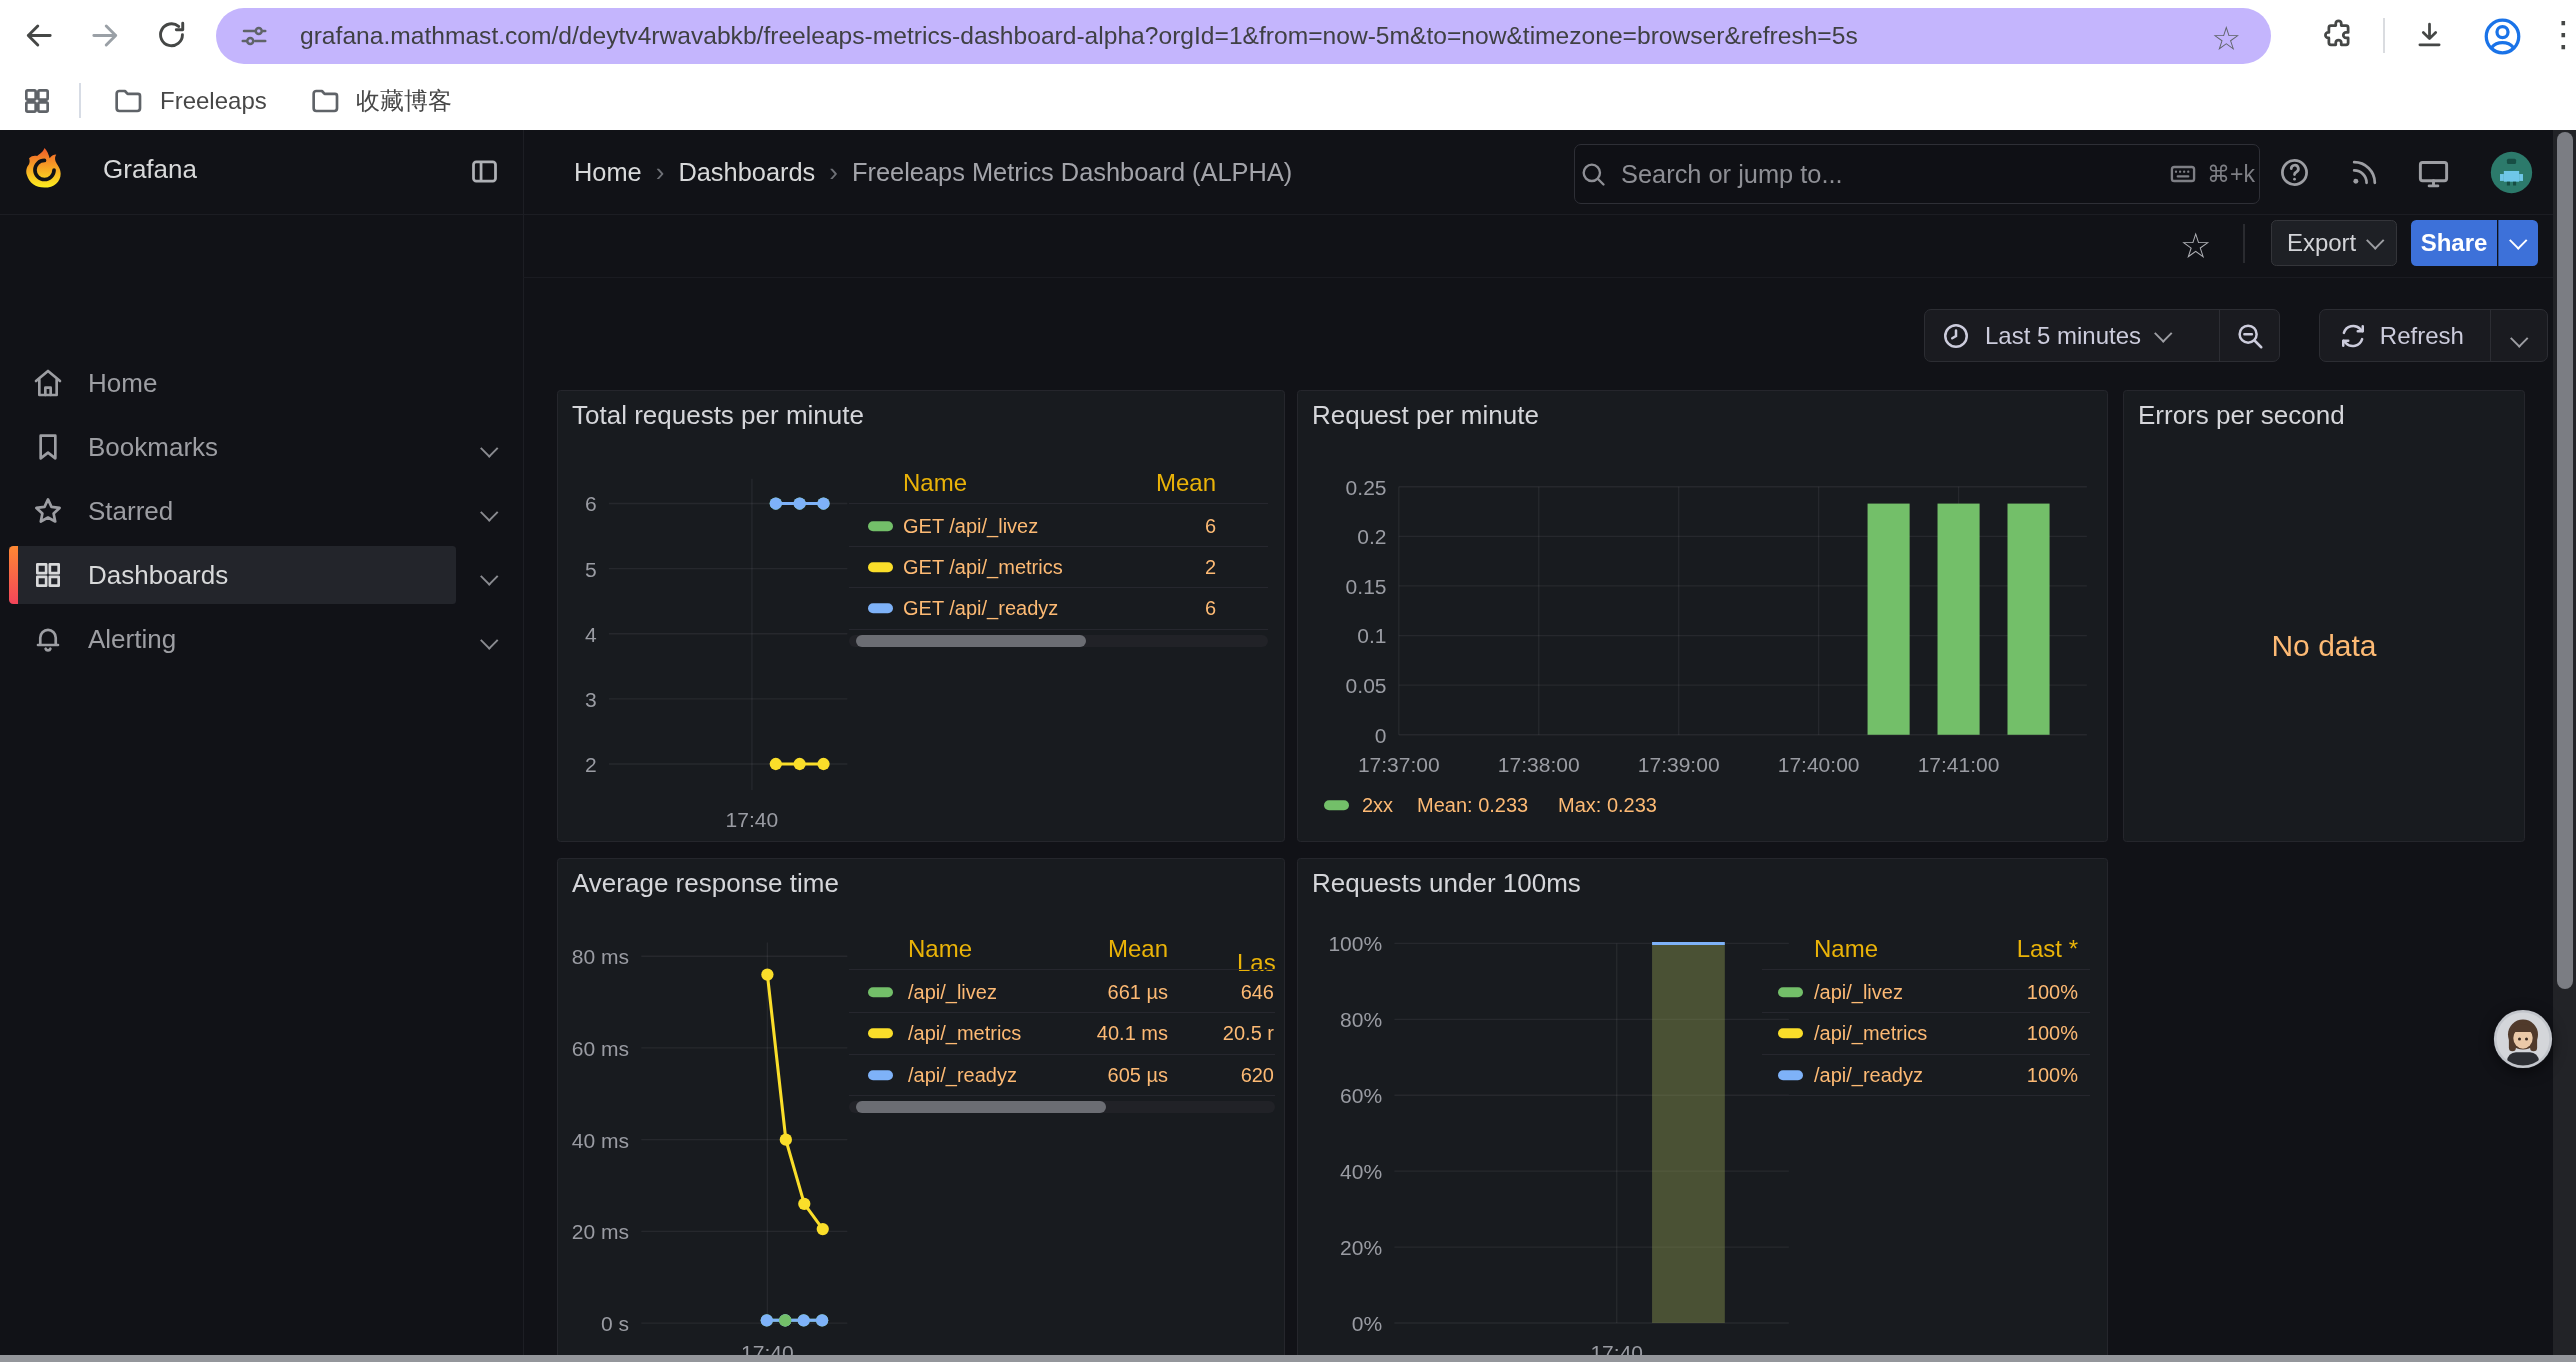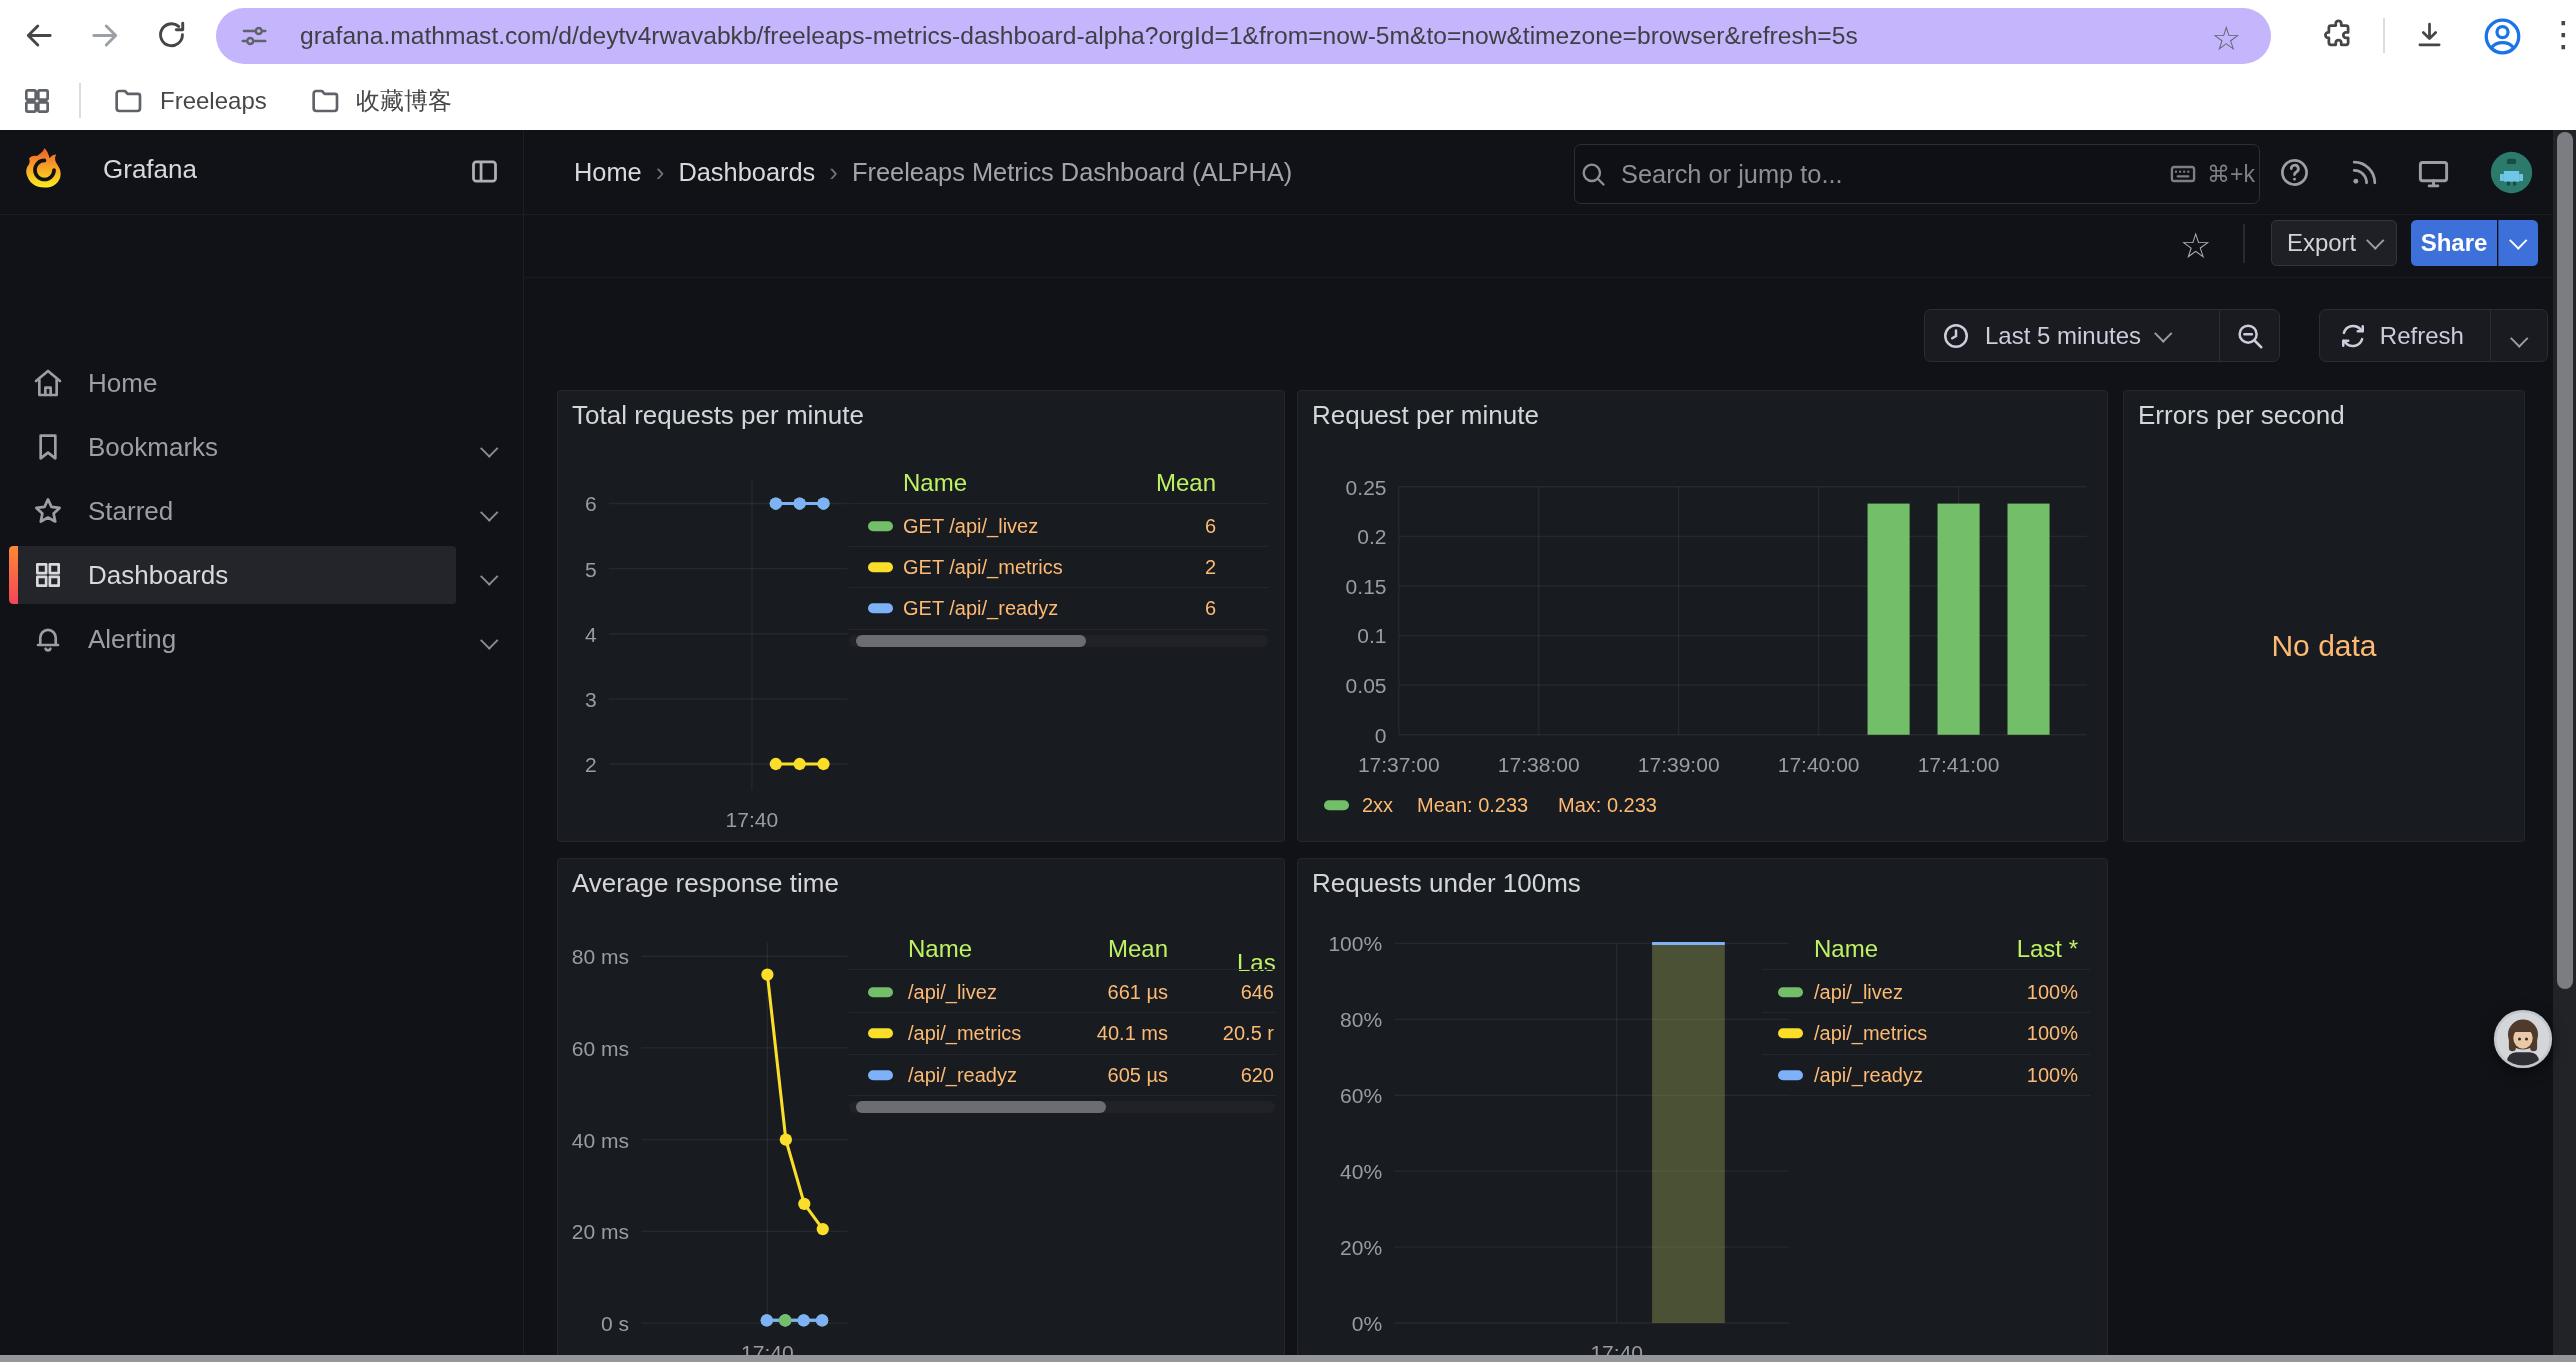--- a/index.html
+++ b/index.html
@@ -46,21 +46,21 @@
     color:#fff;font-size:24px;font-weight:bold;cursor:pointer;}
   .btn-blue.seg{border-radius:0 5.3px 5.3px 0;border-left:0.9px solid rgba(0,0,0,0.3);}
   .tgroup{position:absolute;height:53px;background:#1a1b20;border:0.9px solid #2c2d33;border-radius:7px;display:flex;align-items:center;
     color:#ccccdc;font-size:24px;box-sizing:border-box;cursor:pointer;}
   .tgroup .gsep{width:0.9px;height:51px;background:#2c2d33;}
   
   .panel{position:absolute;background:#181b1f;border:0.9px solid #25262c;border-radius:3.5px;box-sizing:border-box;}
   .ptitle{position:absolute;left:14px;top:8.8px;margin:0;font-size:26px;font-weight:500;color:#d5d6da;cursor:pointer;}
   .chart,.legend{position:absolute;left:0;top:0;right:0;bottom:0;}
   .nodata{position:absolute;left:0;right:0;top:238px;text-align:center;font-size:30px;color:#fdba74;}
-  .lg-h{position:absolute;font-size:24px;font-weight:500;color:#bef264;transform:translateY(-50%);white-space:nowrap;}
+  .lg-h{position:absolute;font-size:24px;font-weight:500;color:#eab308;transform:translateY(-50%);white-space:nowrap;}
   .lg-t{position:absolute;font-size:20px;color:#fdba74;transform:translateY(-50%);white-space:nowrap;}
   .lg-pill{position:absolute;width:24.6px;height:9.6px;border-radius:5.3px;transform:translateY(-50%);}
   .lg-div{position:absolute;height:0.9px;background:#26272e;}
   .lg-sb{position:absolute;height:12.3px;border-radius:6.1px;background:#212227;}
   .lg-sb .th{position:absolute;top:0;height:12.3px;border-radius:6.1px;background:#6b6d73;}
   
   .vtrack{position:absolute;left:2553px;top:0;width:23px;height:1233px;background:#222327;}
   .vthumb{position:absolute;left:2557px;top:1.8px;width:16px;height:857px;border-radius:8px;background:#7b7d83;}
   .hscroll{position:absolute;left:0;top:1355px;width:2576px;height:8px;background:#94969b;z-index:50;}
   .fab{position:absolute;left:2493px;top:879px;width:60px;height:60px;border-radius:50%;box-shadow:0 3.5px 12.3px rgba(0,0,0,.5);cursor:pointer;}

